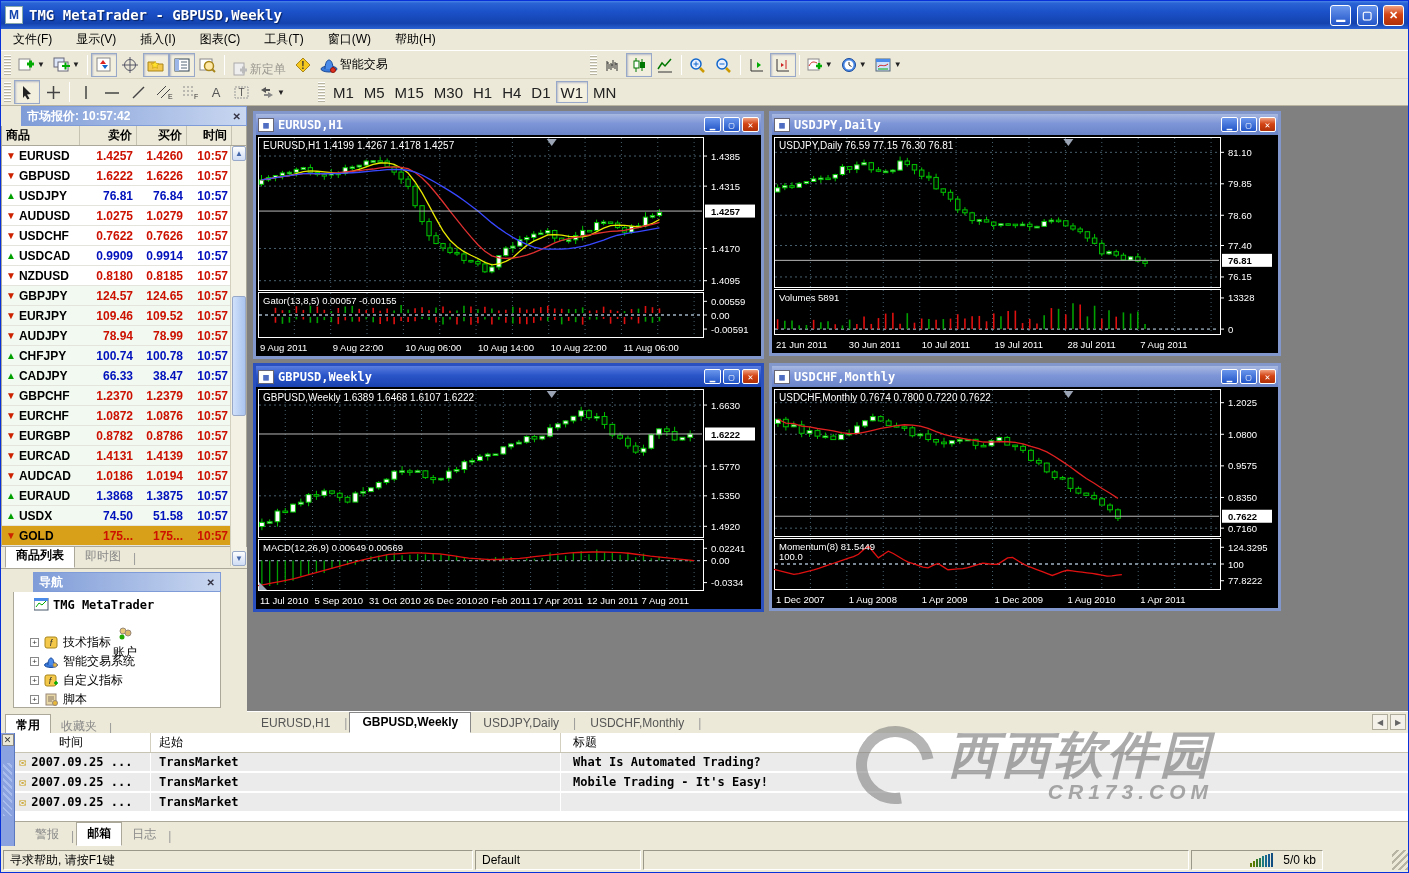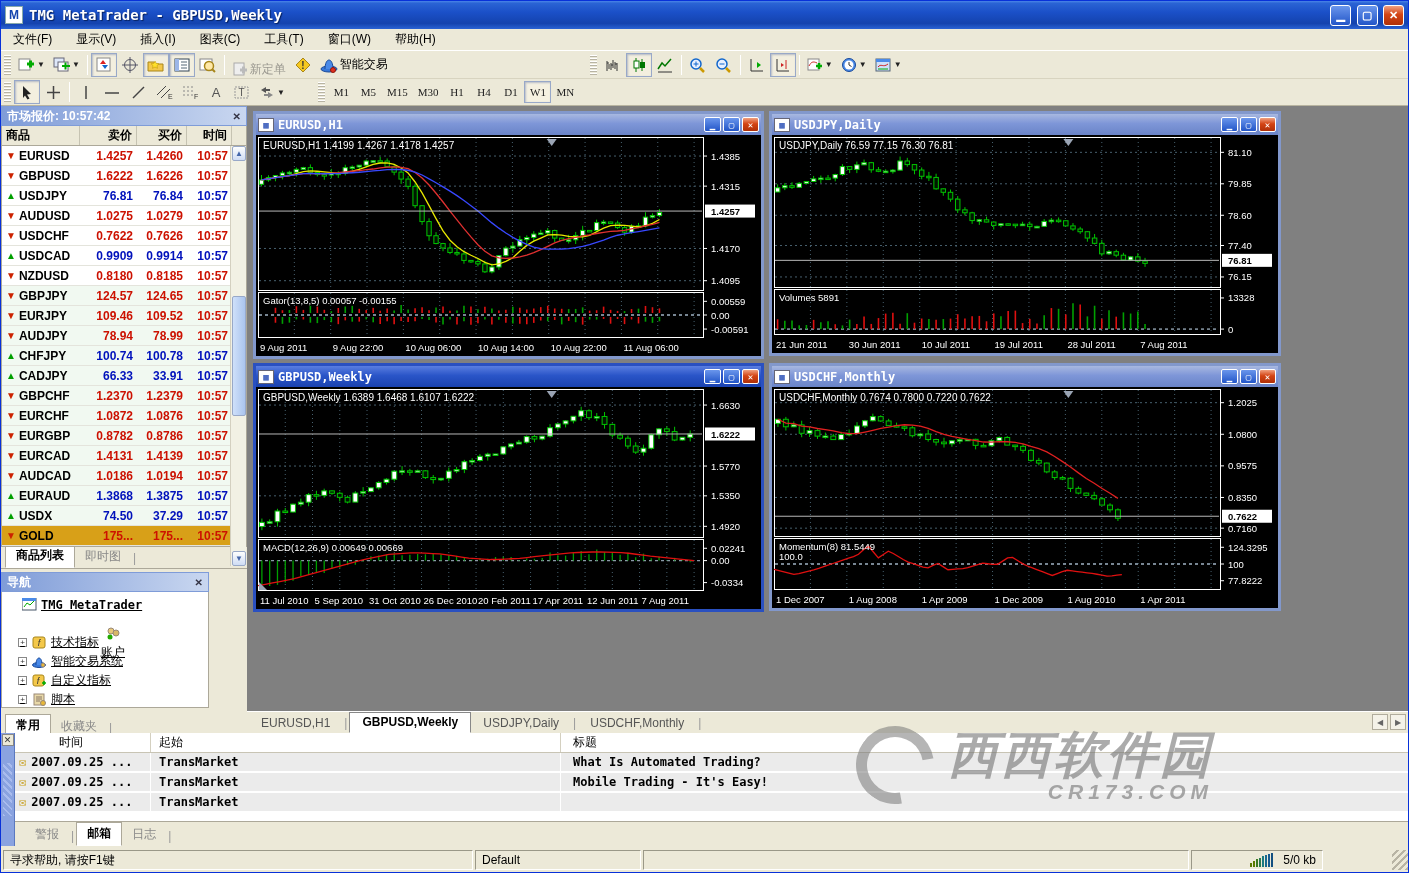--- a/index.html
+++ b/index.html
@@ -29,27 +29,27 @@
   .grip { width:7px; height:20px; margin:0 3px;
     background:repeating-linear-gradient(180deg,#fff 0 1px,#b8b4a4 1px 2px,transparent 2px 3px); }
   .tbtn { height:24px; min-width:26px; border:1px solid transparent; display:inline-flex;
     align-items:center; justify-content:center; gap:2px; padding:0 3px; background:transparent; color:#000; }
   .tbtn.pressed { background:#f3efdf; border:1px solid #98a8c8; box-shadow:inset 1px 1px 2px rgba(90,110,160,.4); }
   .tbtn.disabled { color:#9a9890;margin-top:9px; }
   .tbtn .lbl { font-size:12px; }
   .caret { font-size:8px; color:#222; }
   .tsep { width:1px; height:20px; background:#b8b4a4; border-right:1px solid #fff; margin:0 3px; }
   .tfb { height:22px; min-width:27px; border:1px solid transparent; display:inline-flex;
-    align-items:center; justify-content:center; font-size:11px; color:#222; padding:0 4px;font-family:Liberation Serif, serif;}
+    align-items:center; justify-content:center; font-size:15px; color:#222; padding:0 4px;}
   .tfb.active { background:#f5f1e1; border:1px solid #98a8c8; box-shadow:inset 1px 1px 2px rgba(90,110,160,.4); }
   
   .leftcol { position:absolute; left:0; top:105px; width:246px; height:627px; background:#ECE9D8; }
   .phead { height:20px; background:linear-gradient(90deg,#7f9cd8,#c9d7f0);
     color:#fff; font-weight:bold; display:flex; align-items:center; padding:0 5px;
-    border:1px solid #7f9cd8; }
+    border:1px solid #7f9cd8;margin-left:20px; }
   .phead .px { margin-left:auto; color:#334; font-weight:bold; font-size:10px; cursor:default; }
   .mw { position:absolute; left:0; top:0; width:246px; }
   .mwtbl { background:#22c55e; border:1px solid #aca899; border-top:none; position:relative; }
   .mwhdr { display:flex; height:20px; background:#ECE9D8; border-bottom:1px solid #aca899; font-size:12px; }
   .mwhdr div { display:flex; align-items:center; padding:0 4px; border-right:1px solid #c6c3b2; }
   .mwrow { display:flex; height:20px; border-bottom:1px solid #e4e4dc; background:#fff; font-size:12px; }
   .mwrow.tint { background:#f1f9f1; }
   .mwrow.gold { background:#d8a018; }
   .mwc { display:flex; align-items:center; padding:0 4px; border-right:1px solid #ececе4; overflow:hidden; }
   .c-sym { width:78px; font-weight:bold; gap:3px; }
@@ -61,23 +61,23 @@
   .sb { position:absolute; right:0; top:20px; width:16px; bottom:0; background:#f2f1e4; border-left:1px solid #d4d0c0;}
   .sbb { position:absolute; left:1px; width:14px; height:15px; border:1px solid #98a8c8; border-radius:2px;
      background:linear-gradient(180deg,#fdfefe,#cfdcf4); color:#4466aa; font-size:8px; text-align:center; line-height:13px;}
   .sbt { position:absolute; left:1px; width:14px; border:1px solid #98a8c8; border-radius:2px;
      background:linear-gradient(90deg,#cfe0fa,#aac4ee); }
   .ptabs { display:flex; align-items:flex-end; height:22px; background:#ECE9D8; padding-left:4px; border-bottom:1px solid #aca899;}
   .ptab { padding:2px 10px 3px; color:#888; display:flex; align-items:center; }
   .ptab.active { background:#fff; border:1px solid #aca899; border-bottom:1px solid #fff; color:#000; font-weight:bold; }
   .psep { color:#999; margin:0 2px 3px; }
   
-  .nav { position:absolute; left:0; top:466px; width:208px; }
+  .nav { position:absolute; left:12px; top:466px; width:208px; }
   .navtree { background:#fff; border:1px solid #aca899; border-top:none; height:116px; padding:3px 0 0 6px; }
-  .trow { display:flex; align-items:center; height:19px; gap:4px;text-decoration:underline; }
+  .trow { display:flex; align-items:center; height:19px; gap:4px; }
   .plus { width:9px; height:9px; border:1px solid #888; background:#fff; font-size:8px; line-height:7px;
       text-align:center; color:#333; margin-right:1px;}
   .plus.none { visibility:hidden; }
   .tico { width:15px; height:13px; display:inline-flex; }
   .navtabs-wrap {position:absolute; left:0; top:611px; width:246px;}
   
   .mdi { position:absolute; left:246px; top:105px; width:1163px; height:605px; background:#808080; overflow:hidden; }
   .cwin { position:absolute; border:3px solid #8298cc; background:#000; }
   .cwin.active { border-color:#2a50c0; }
   .cwt { height:21px; display:flex; align-items:center; padding:0 2px; gap:4px; color:#fff;
@@ -464,21 +464,21 @@
             </div>
             <div class="mwrow tint">
               <div class="mwc c-sym"><span class="arr blue" style="color: rgb(0, 160, 0);">▲</span>CHFJPY</div>
               <div class="mwc c-sell blue">100.74</div>
               <div class="mwc c-buy blue">100.78</div>
               <div class="mwc c-time blue">10:57</div>
             </div>
             <div class="mwrow tint">
               <div class="mwc c-sym"><span class="arr blue" style="color: rgb(0, 160, 0);">▲</span>CADJPY</div>
               <div class="mwc c-sell blue">66.33</div>
-              <div class="mwc c-buy blue">33.91</div>
+              <div class="mwc c-buy blue">38.47</div>
               <div class="mwc c-time blue">10:57</div>
             </div>
             <div class="mwrow tint">
               <div class="mwc c-sym"><span class="arr red" style="color: rgb(204, 34, 0);">▼</span>GBPCHF</div>
               <div class="mwc c-sell red">1.2370</div>
               <div class="mwc c-buy red">1.2379</div>
               <div class="mwc c-time red">10:57</div>
             </div>
             <div class="mwrow tint">
               <div class="mwc c-sym"><span class="arr red" style="color: rgb(204, 34, 0);">▼</span>EURCHF</div>
@@ -506,21 +506,21 @@
             </div>
             <div class="mwrow tint">
               <div class="mwc c-sym"><span class="arr blue" style="color: rgb(0, 160, 0);">▲</span>EURAUD</div>
               <div class="mwc c-sell blue">1.3868</div>
               <div class="mwc c-buy blue">1.3875</div>
               <div class="mwc c-time blue">10:57</div>
             </div>
             <div class="mwrow tint">
               <div class="mwc c-sym"><span class="arr blue" style="color: rgb(0, 160, 0);">▲</span>USDX</div>
               <div class="mwc c-sell blue">74.50</div>
-              <div class="mwc c-buy blue">37.29</div>
+              <div class="mwc c-buy blue">51.58</div>
               <div class="mwc c-time blue">10:57</div>
             </div>
             <div class="mwrow gold">
               <div class="mwc c-sym"><span class="arr red" style="color: rgb(204, 34, 0);">▼</span>GOLD</div>
               <div class="mwc c-sell red">175...</div>
               <div class="mwc c-buy red">175...</div>
               <div class="mwc c-time red">10:57</div>
             </div>
           </div>
         <div class="sb" style="height:420px">

